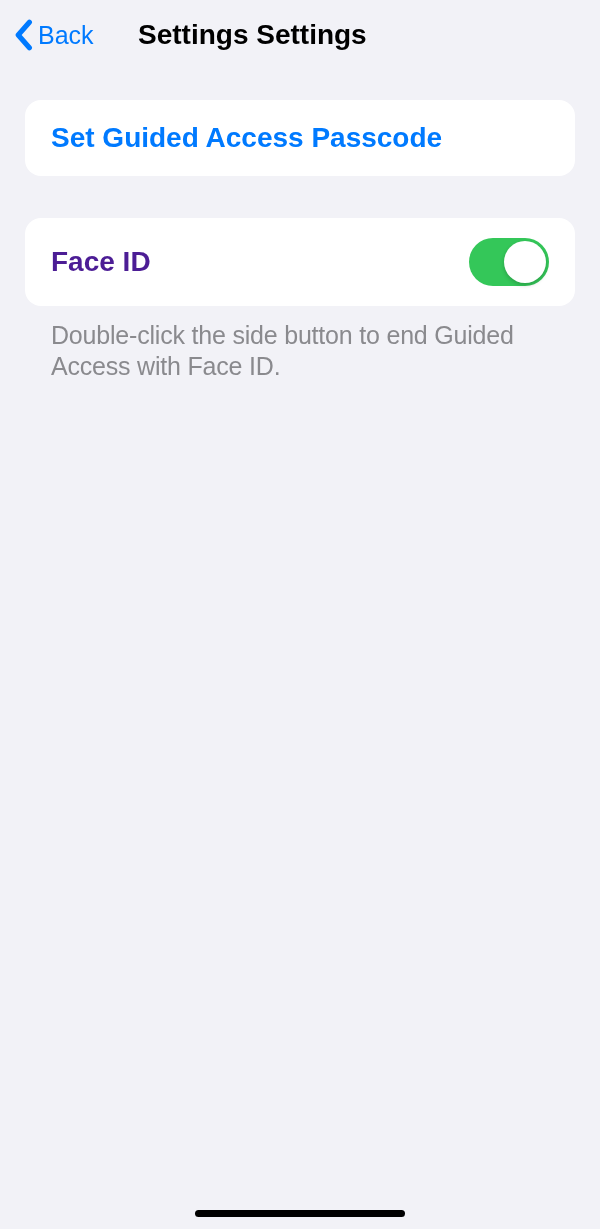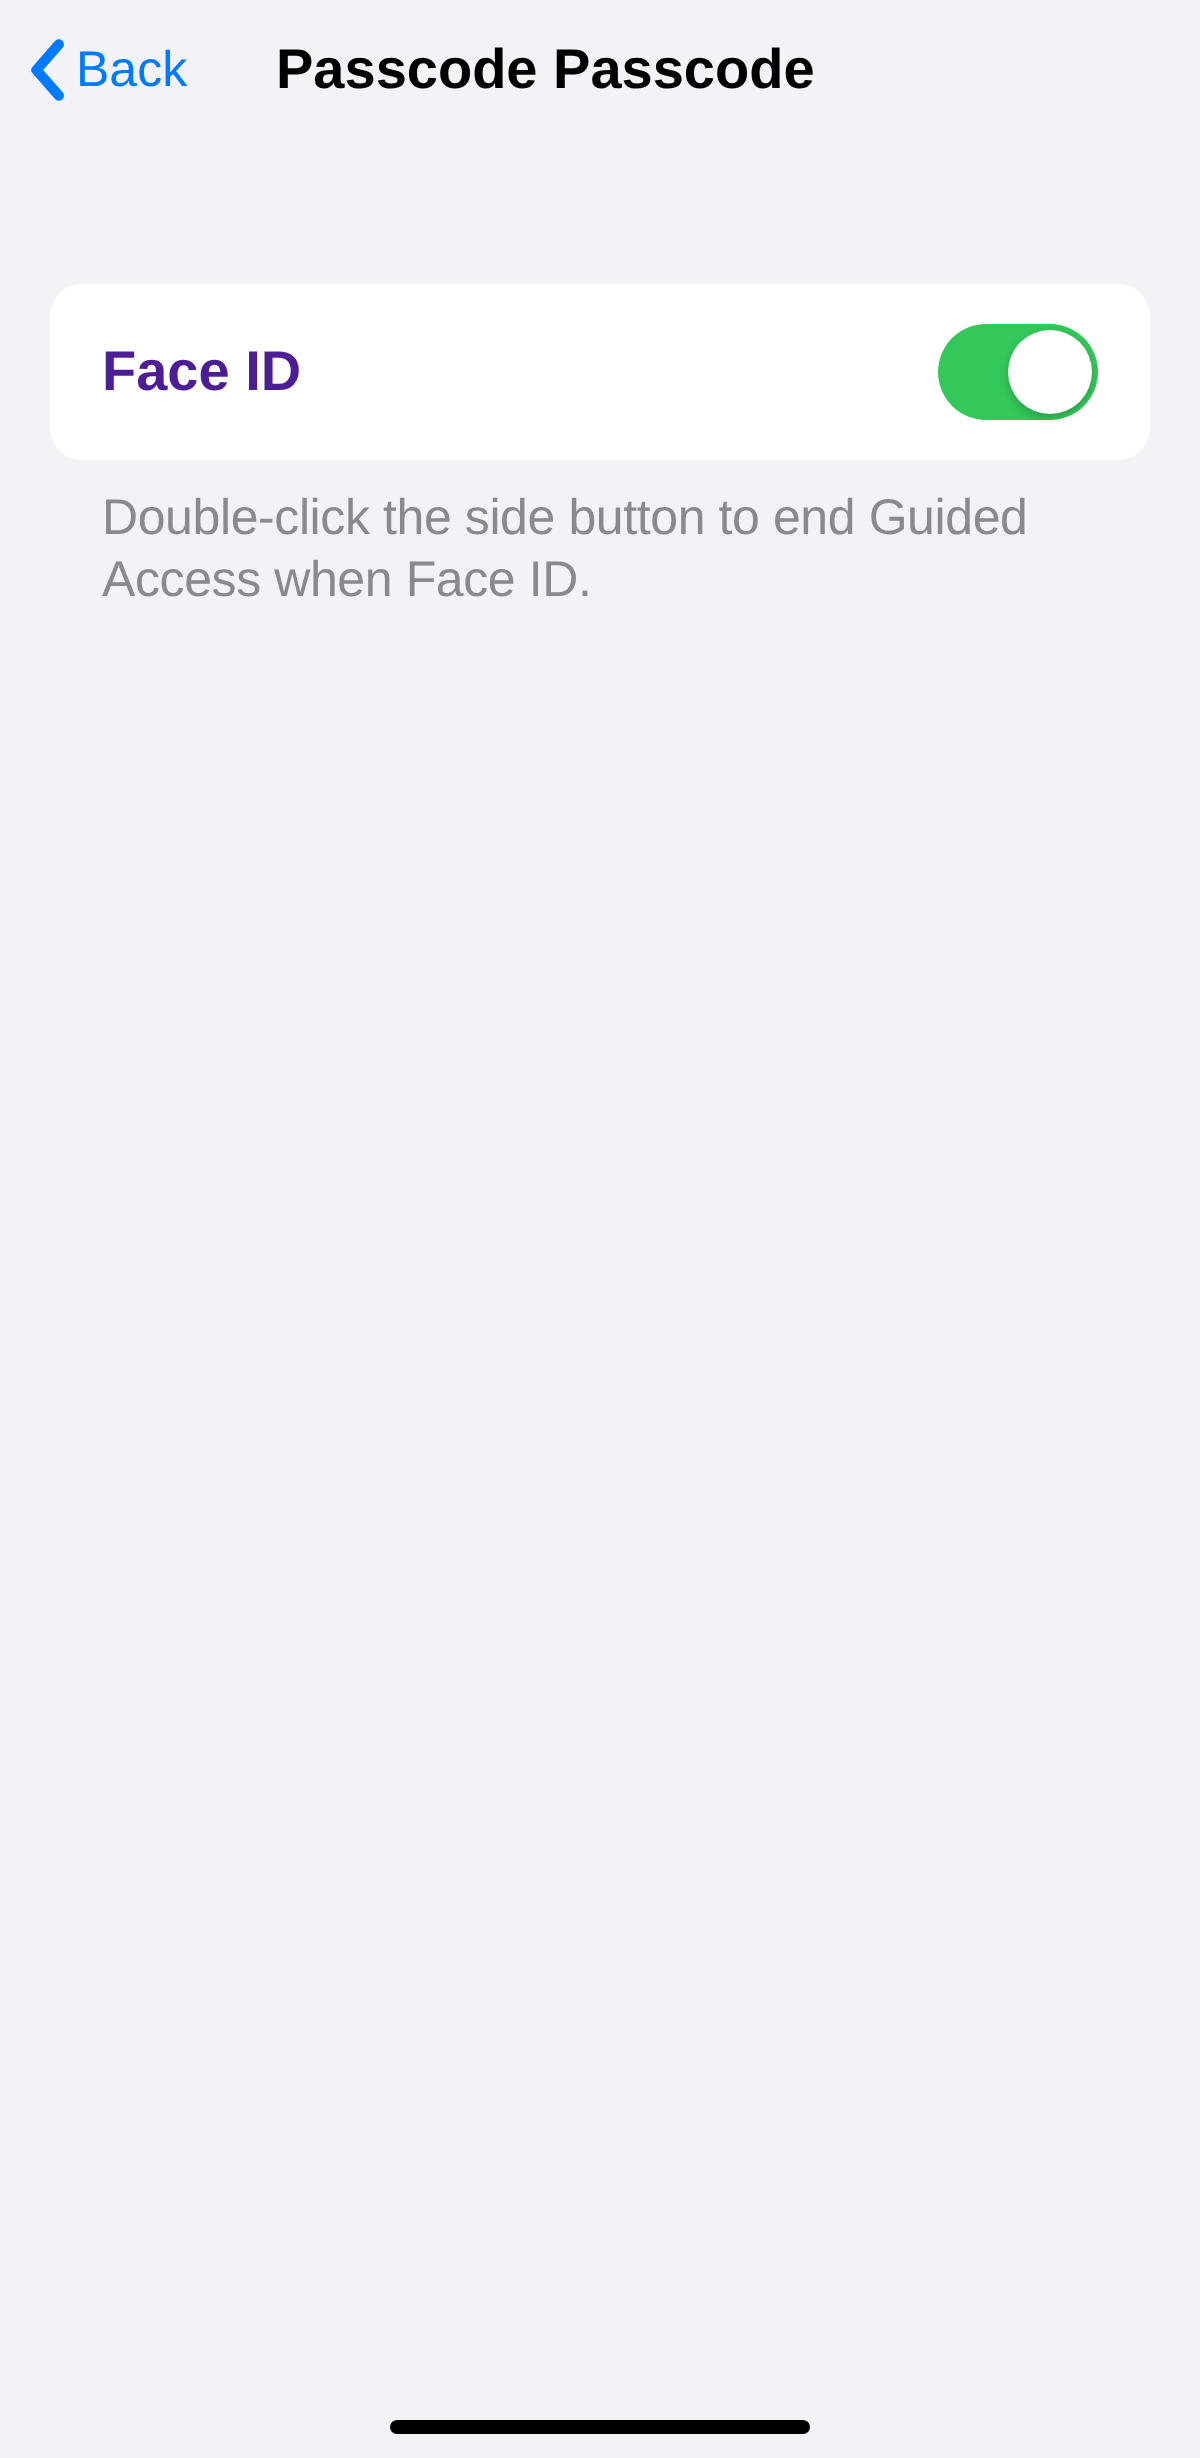--- a/index.html
+++ b/index.html
@@ -125,33 +125,38 @@
 
 <div class="nav-bar">
   <div class="back-button">
     <span class="back-chevron">
       <svg viewBox="0 0 12 20" fill="none">
         <path d="M10 2 L3 10 L10 18" stroke="#007aff" stroke-width="3.2" stroke-linecap="round" stroke-linejoin="round"></path>
       </svg>
     </span>
     <span>Back</span>
   </div>
-  <div class="nav-title">Passcode Passcode</div>
+  <div class="nav-title">Settings Settings</div>
 </div>
 
 <div class="content">
 
+  <div class="section-group">
+    <div class="list-row">
+      <span class="link-label">Set Guided Access Passcode</span>
+    </div>
+  </div>
 
   <div class="spacer"></div>
 
   <div class="section-group">
     <div class="list-row">
       <span class="row-label">Face ID</span>
       <div class="toggle toggle-on">
         <div class="toggle-knob"></div>
       </div>
     </div>
   </div>
-  <div class="section-footer">Double-click the side button to end Guided Access when Face ID.</div>
+  <div class="section-footer">Double-click the side button to end Guided Access with Face ID.</div>
 
 </div>
 
 <div class="home-indicator"></div>
 
 </body></html>

